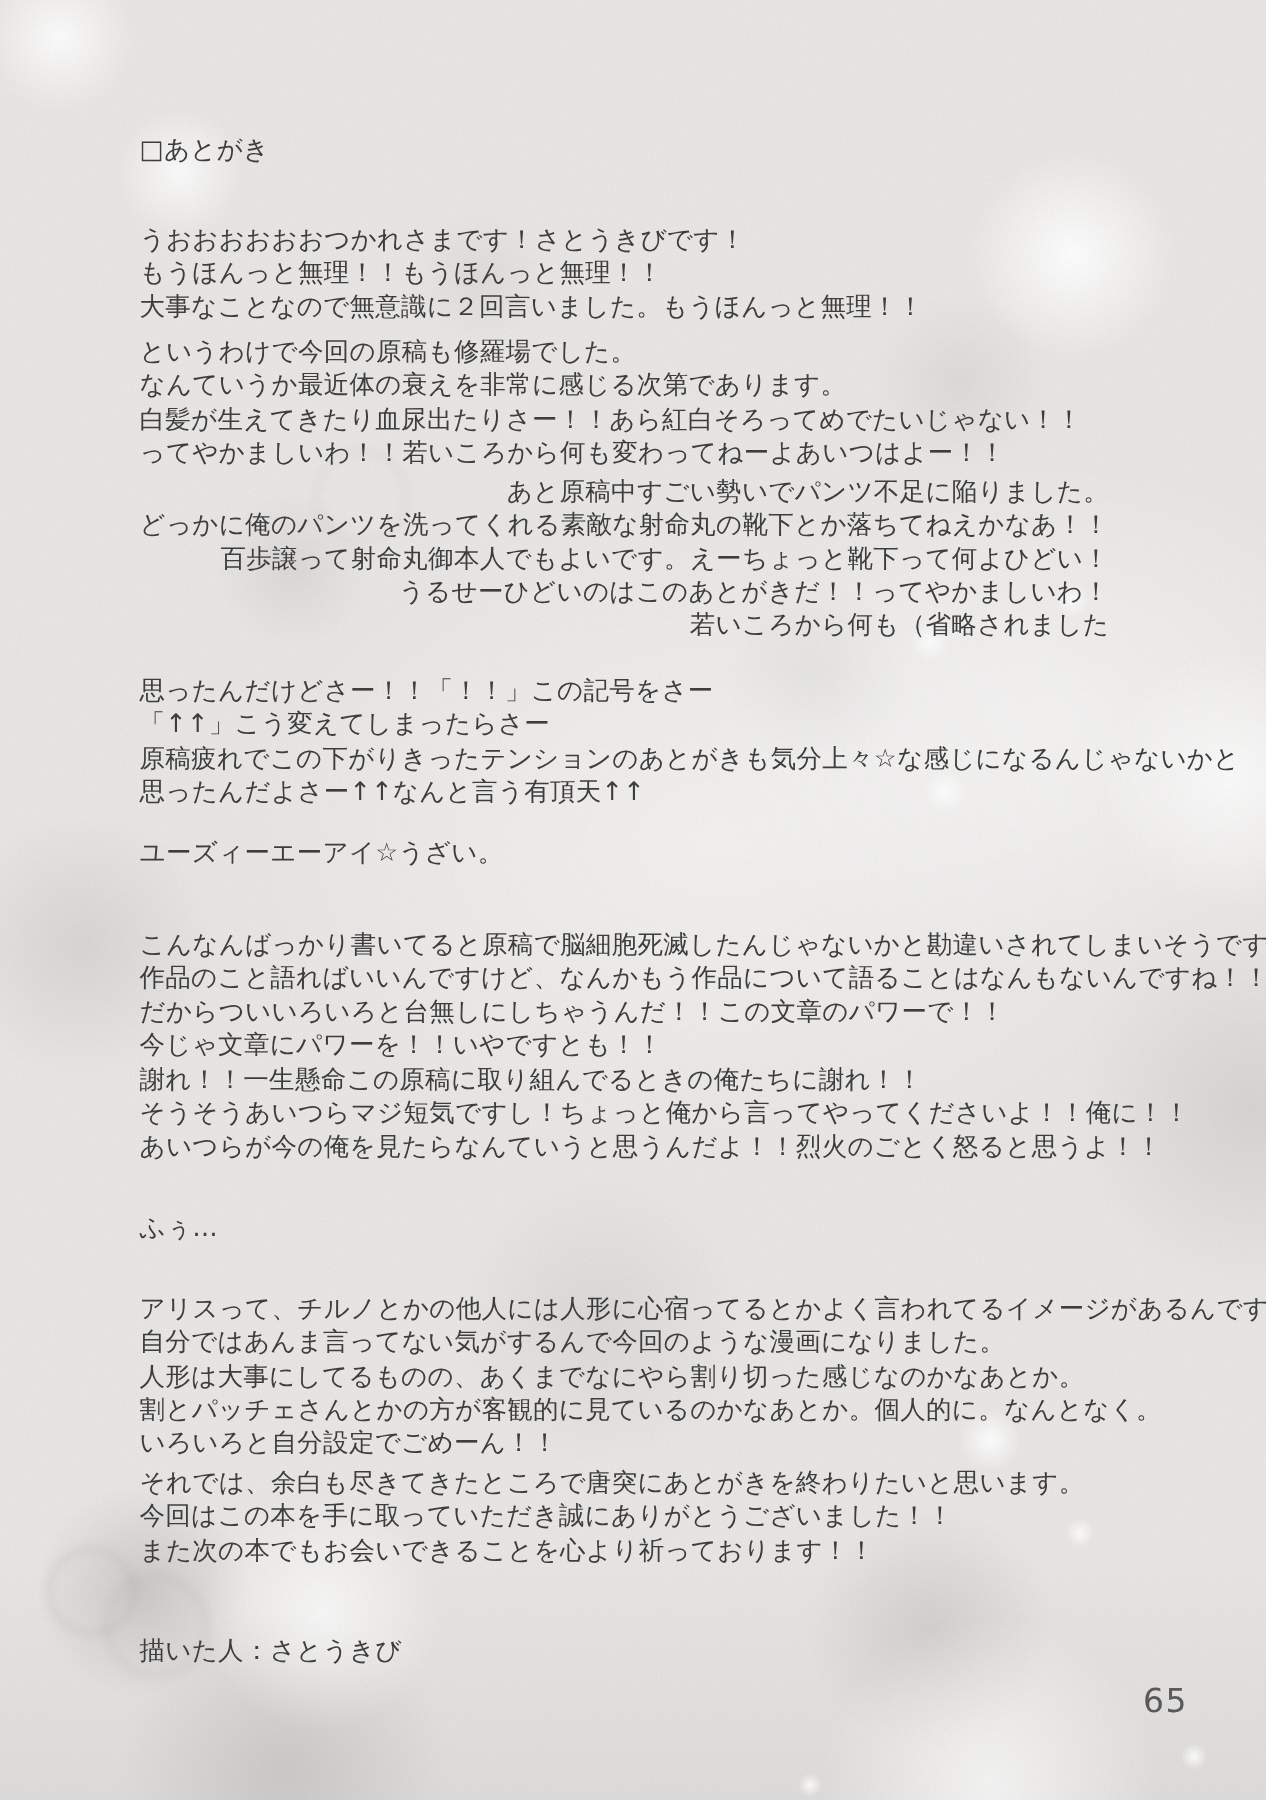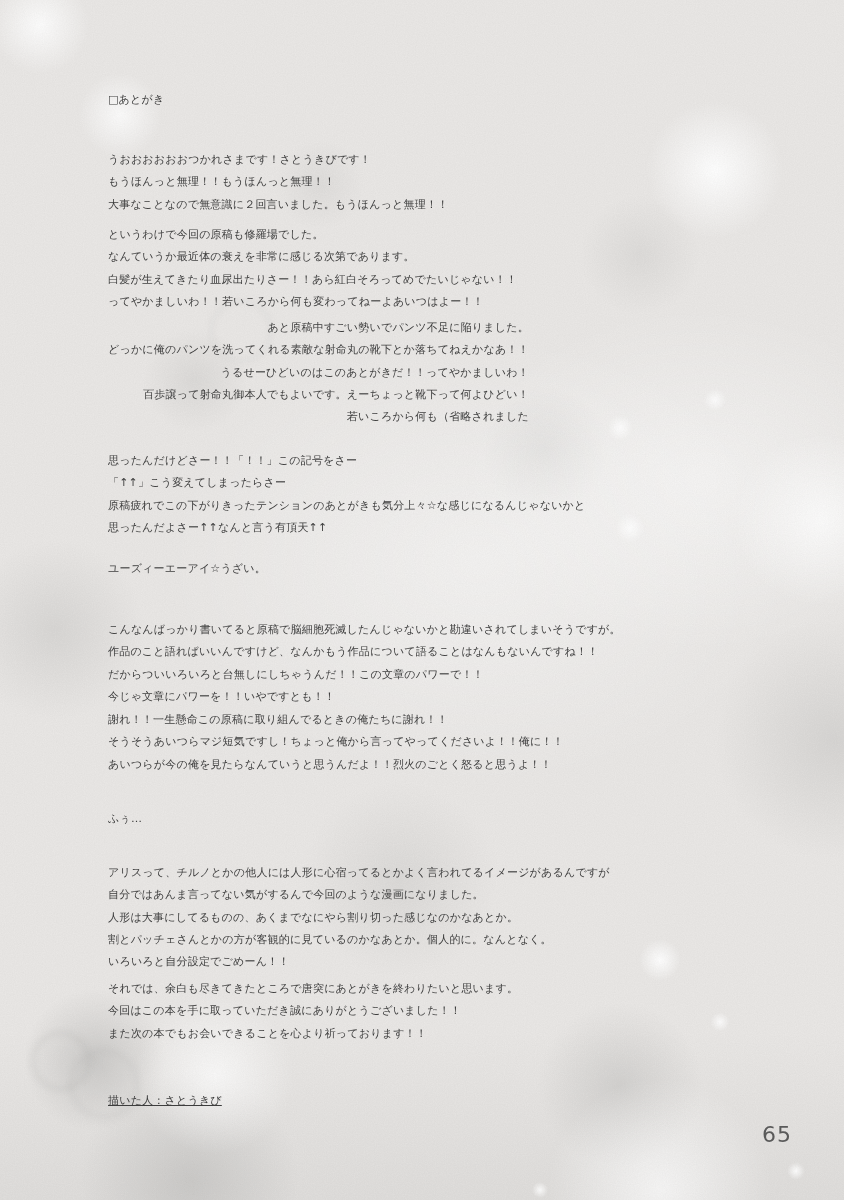--- a/index.html
+++ b/index.html
@@ -57,39 +57,39 @@
   .grain {
     position: absolute;
     left: 0; top: 0;
     mix-blend-mode: multiply;
     opacity: 0.5;
     pointer-events: none;
   }
 
   .title, .para, .credit, .pagenum {
     position: absolute;
-    left: 108px;
+    left: 93px;
     color: #3e3e3e;
-    font-size: 11px;
+    font-size: 17px;
     line-height: 22.3px;
     white-space: pre;
     letter-spacing: 0.2px;
   }
   .title  { top: 89px;  font-weight: normal; margin: 0; }
   .pp0 { top: 149px; }
   .pp1 { top: 224px; }
   .pp2 { top: 317px; text-align: right; }
   .pp3 { top: 450px; }
   .pp4 { top: 558px; }
   .pp5 { top: 619px; }
   .pp6 { top: 709px; }
   .pp7 { top: 808px; }
   .pp8 { top: 862px; }
   .pp9 { top: 978px; }
-  .credit { top: 1090px; text-decoration: underline; }
+  .credit { top: 1090px; }
   .pagenum {
     left: 762px;
     top: 1124px;
     color: #5b5b5b;
     font-size: 22px;
     letter-spacing: 1px;
   }
 </style>
 </head>
 <body>
@@ -98,21 +98,21 @@
 
   <div class="ring r1"></div>
   <div class="ring r2"></div>
   <div class="ring r3"></div>
 
   <h1 class="title">□あとがき</h1>
 
   <div id="paragraphs">
       <div class="para pp0"><div class="line">うおおおおおおつかれさまです！さとうきびです！</div><div class="line">もうほんっと無理！！もうほんっと無理！！</div><div class="line">大事なことなので無意識に２回言いました。もうほんっと無理！！</div></div>
       <div class="para pp1"><div class="line">というわけで今回の原稿も修羅場でした。</div><div class="line">なんていうか最近体の衰えを非常に感じる次第であります。</div><div class="line">白髪が生えてきたり血尿出たりさー！！あら紅白そろってめでたいじゃない！！</div><div class="line">ってやかましいわ！！若いころから何も変わってねーよあいつはよー！！</div></div>
-      <div class="para pp2"><div class="line">あと原稿中すごい勢いでパンツ不足に陥りました。</div><div class="line">どっかに俺のパンツを洗ってくれる素敵な射命丸の靴下とか落ちてねえかなあ！！</div><div class="line">うるせーひどいのはこのあとがきだ！！ってやかましいわ！</div><div class="line">百歩譲って射命丸御本人でもよいです。えーちょっと靴下って何よひどい！</div><div class="line">若いころから何も（省略されました</div></div>
+      <div class="para pp2"><div class="line">あと原稿中すごい勢いでパンツ不足に陥りました。</div><div class="line">どっかに俺のパンツを洗ってくれる素敵な射命丸の靴下とか落ちてねえかなあ！！</div><div class="line">百歩譲って射命丸御本人でもよいです。えーちょっと靴下って何よひどい！</div><div class="line">うるせーひどいのはこのあとがきだ！！ってやかましいわ！</div><div class="line">若いころから何も（省略されました</div></div>
       <div class="para pp3"><div class="line">思ったんだけどさー！！「！！」この記号をさー</div><div class="line">「↑↑」こう変えてしまったらさー</div><div class="line">原稿疲れでこの下がりきったテンションのあとがきも気分上々☆な感じになるんじゃないかと</div><div class="line">思ったんだよさー↑↑なんと言う有頂天↑↑</div></div>
       <div class="para pp4"><div class="line">ユーズィーエーアイ☆うざい。</div></div>
       <div class="para pp5"><div class="line">こんなんばっかり書いてると原稿で脳細胞死滅したんじゃないかと勘違いされてしまいそうですが。</div><div class="line">作品のこと語ればいいんですけど、なんかもう作品について語ることはなんもないんですね！！</div><div class="line">だからついいろいろと台無しにしちゃうんだ！！この文章のパワーで！！</div><div class="line">今じゃ文章にパワーを！！いやですとも！！</div></div>
       <div class="para pp6"><div class="line">謝れ！！一生懸命この原稿に取り組んでるときの俺たちに謝れ！！</div><div class="line">そうそうあいつらマジ短気ですし！ちょっと俺から言ってやってくださいよ！！俺に！！</div><div class="line">あいつらが今の俺を見たらなんていうと思うんだよ！！烈火のごとく怒ると思うよ！！</div></div>
       <div class="para pp7"><div class="line">ふぅ…</div></div>
       <div class="para pp8"><div class="line">アリスって、チルノとかの他人には人形に心宿ってるとかよく言われてるイメージがあるんですが</div><div class="line">自分ではあんま言ってない気がするんで今回のような漫画になりました。</div><div class="line">人形は大事にしてるものの、あくまでなにやら割り切った感じなのかなあとか。</div><div class="line">割とパッチェさんとかの方が客観的に見ているのかなあとか。個人的に。なんとなく。</div><div class="line">いろいろと自分設定でごめーん！！</div></div>
       <div class="para pp9"><div class="line">それでは、余白も尽きてきたところで唐突にあとがきを終わりたいと思います。</div><div class="line">今回はこの本を手に取っていただき誠にありがとうございました！！</div><div class="line">また次の本でもお会いできることを心より祈っております！！</div></div>
     </div>
 
   <div class="credit">描いた人：さとうきび</div>

